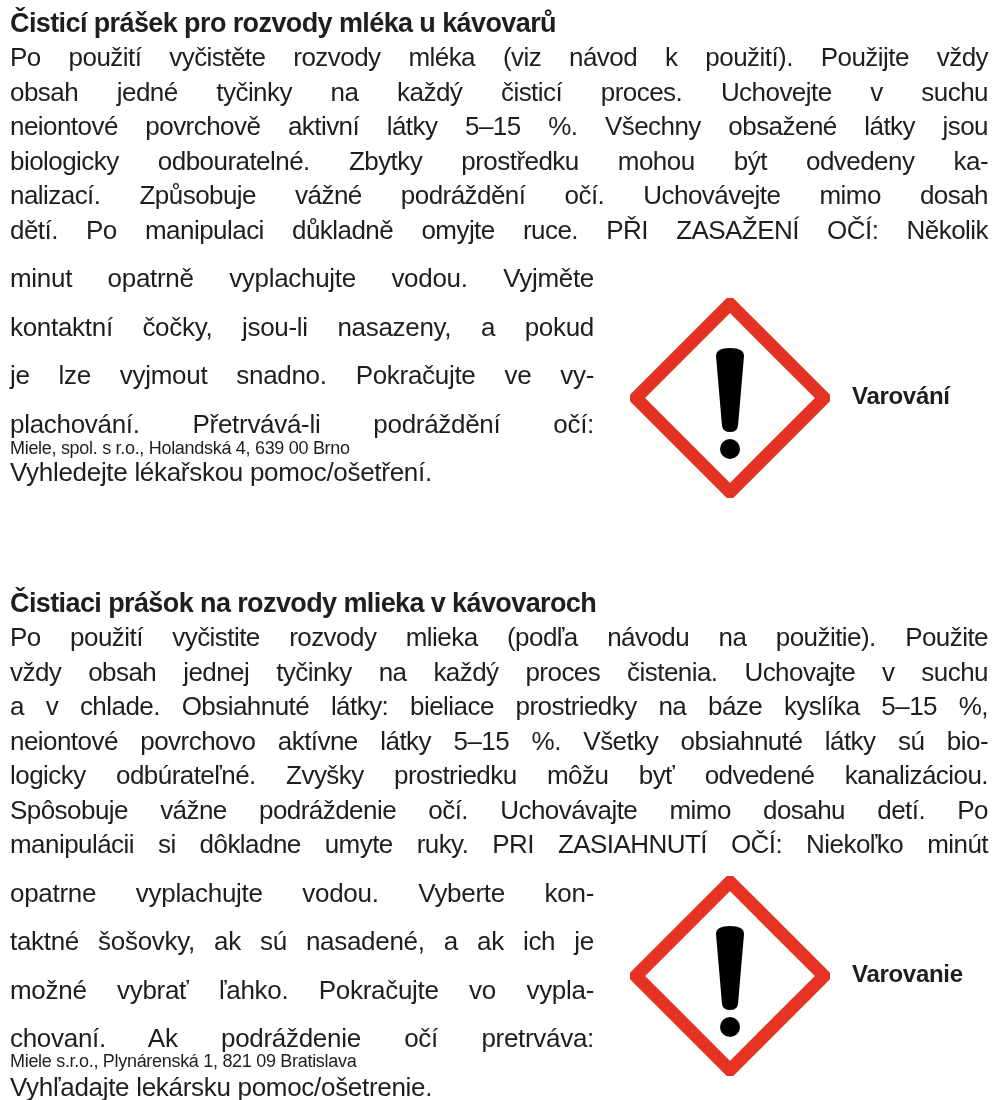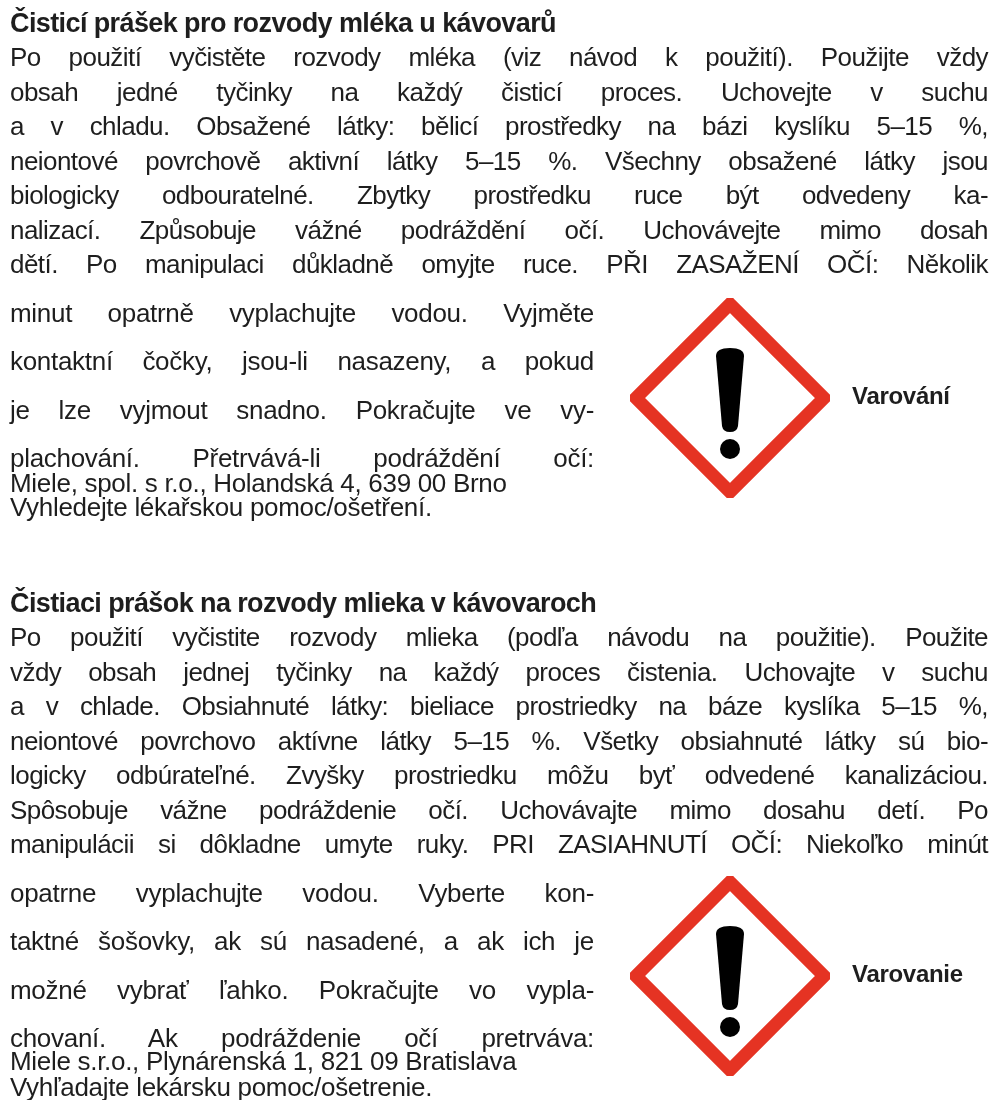--- a/index.html
+++ b/index.html
@@ -61,21 +61,21 @@
     display: block;
     white-space: nowrap;
     text-align: justify;
     text-align-last: justify;
     margin-top: 14px;
   }
   .body-narrow .ln.last-left {
     text-align-last: left;
   }
   .address {
-    font-size: 26px;
+    font-size: 18px;
     line-height: 34px;
     letter-spacing: -0.3px;
     white-space: nowrap;
   }
   .pictogram {
     position: absolute;
     width: 200px;
     height: 200px;
   }
   .signal-word {
@@ -88,23 +88,22 @@
   }
 </style>
 </head>
 <body>
 
 <div class="section cz">
   <div class="title">Čisticí prášek pro rozvody mléka u kávovarů</div>
   <div class="body-full">
     <span class="ln">Po použití vyčistěte rozvody mléka (viz návod k použití). Použijte vždy</span>
     <span class="ln">obsah jedné tyčinky na každý čisticí proces. Uchovejte v suchu</span>
-    <span class="ln">a v chladu. Obsažené látky: bělicí prostředky na bázi kyslíku 5–15 %,</span>
     <span class="ln">neiontové povrchově aktivní látky 5–15 %. Všechny obsažené látky jsou</span>
-    <span class="ln">biologicky odbouratelné. Zbytky prostředku ruce být odvedeny ka-</span>
+    <span class="ln">biologicky odbouratelné. Zbytky prostředku mohou být odvedeny ka-</span>
     <span class="ln">nalizací. Způsobuje vážné podráždění očí. Uchovávejte mimo dosah</span>
     <span class="ln">dětí. Po manipulaci důkladně omyjte ruce. PŘI ZASAŽENÍ OČÍ: Několik</span>
   </div>
   <div class="lower">
     <div class="body-narrow">
       <span class="ln">minut opatrně vyplachujte vodou. Vyjměte</span>
       <span class="ln">kontaktní čočky, jsou-li nasazeny, a pokud</span>
       <span class="ln">je lze vyjmout snadno. Pokračujte ve vy-</span>
       <span class="ln">plachování. Přetrvává-li podráždění očí:</span>
       <span class="ln last-left">Vyhledejte lékařskou pomoc/ošetření.</span>

